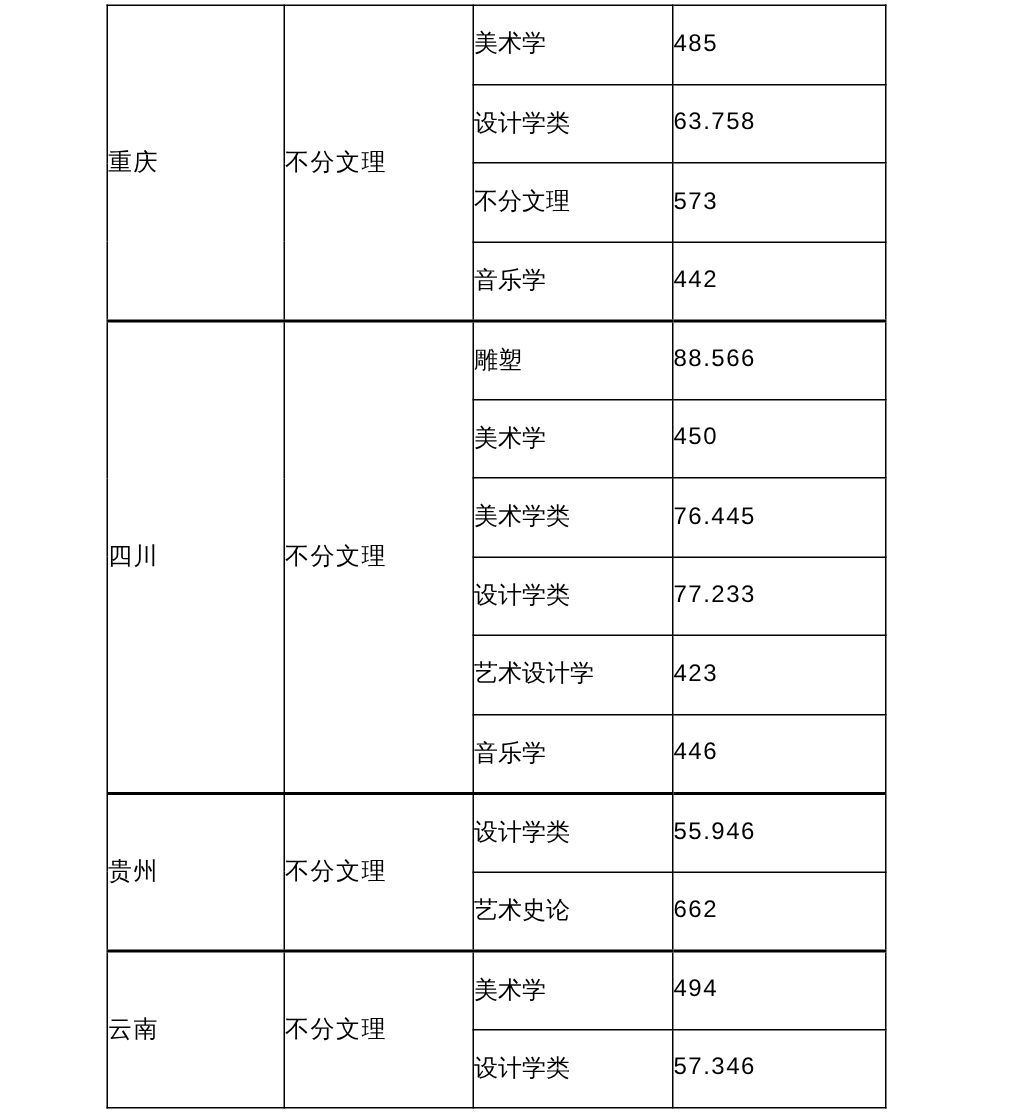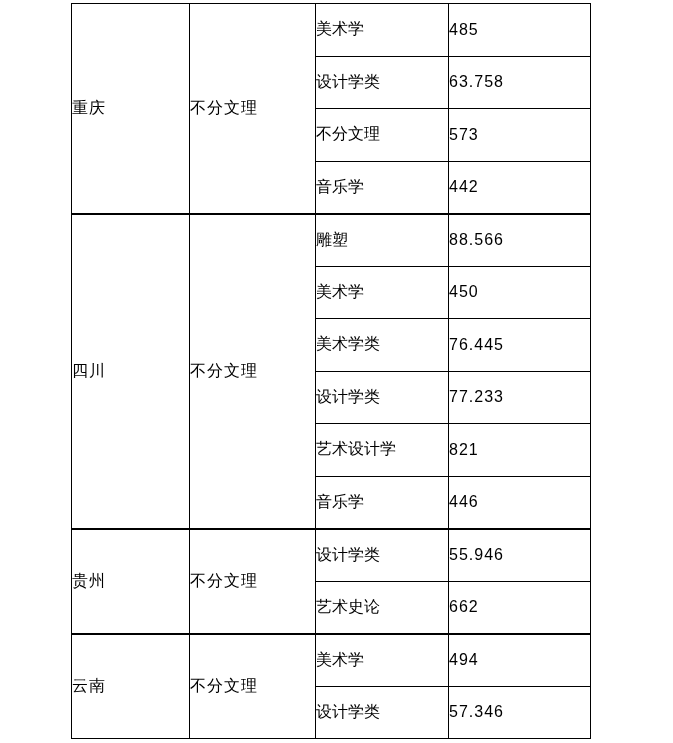--- a/index.html
+++ b/index.html
@@ -89,21 +89,21 @@
         <tr>
           <td class="major">美术学类</td>
           <td class="score">76.445</td>
         </tr>
         <tr>
           <td class="major">设计学类</td>
           <td class="score">77.233</td>
         </tr>
         <tr>
           <td class="major">艺术设计学</td>
-          <td class="score">821</td>
+          <td class="score">423</td>
         </tr>
         <tr>
           <td class="major">音乐学</td>
           <td class="score">446</td>
         </tr>
         <tr class="section-start">
           <td rowspan="2" class="province">贵州</td>
           <td rowspan="2" class="category">不分文理</td>
           <td class="major">设计学类</td>
           <td class="score">55.946</td>

